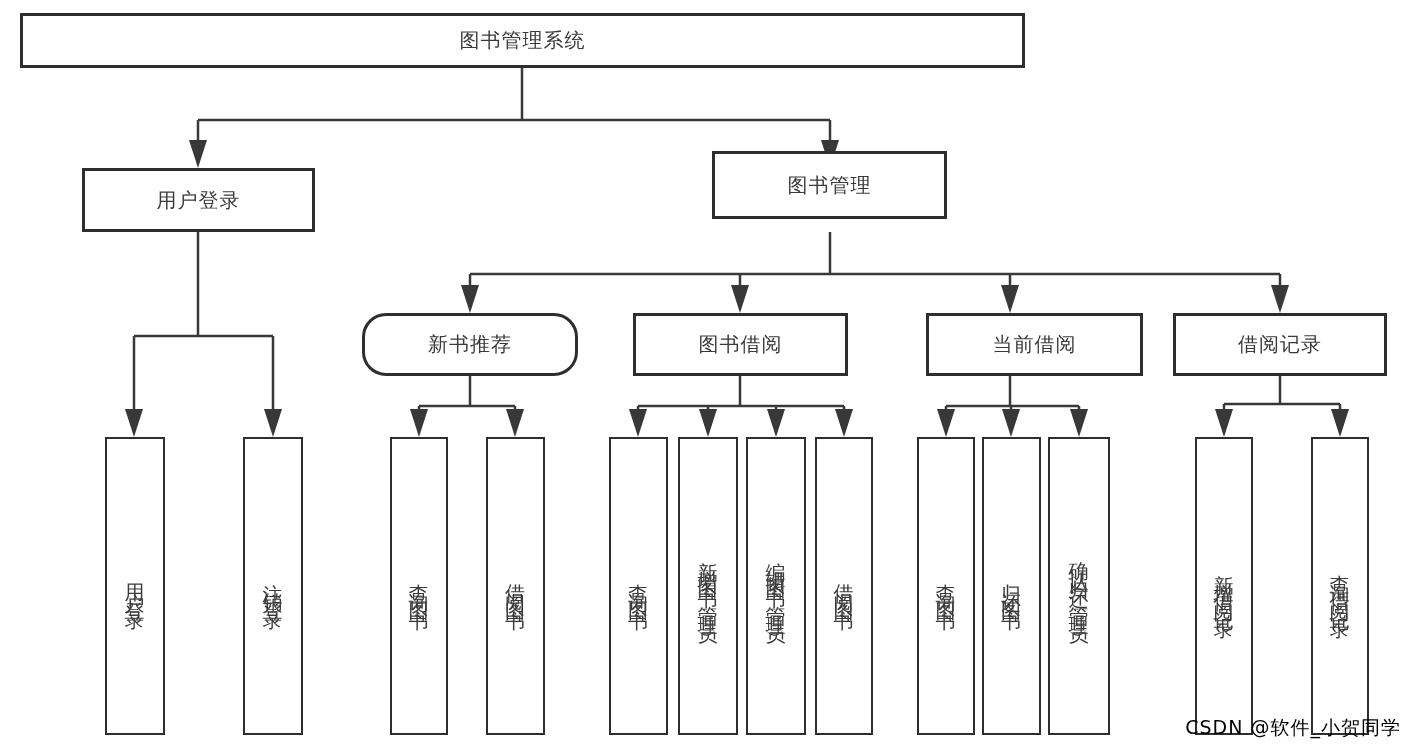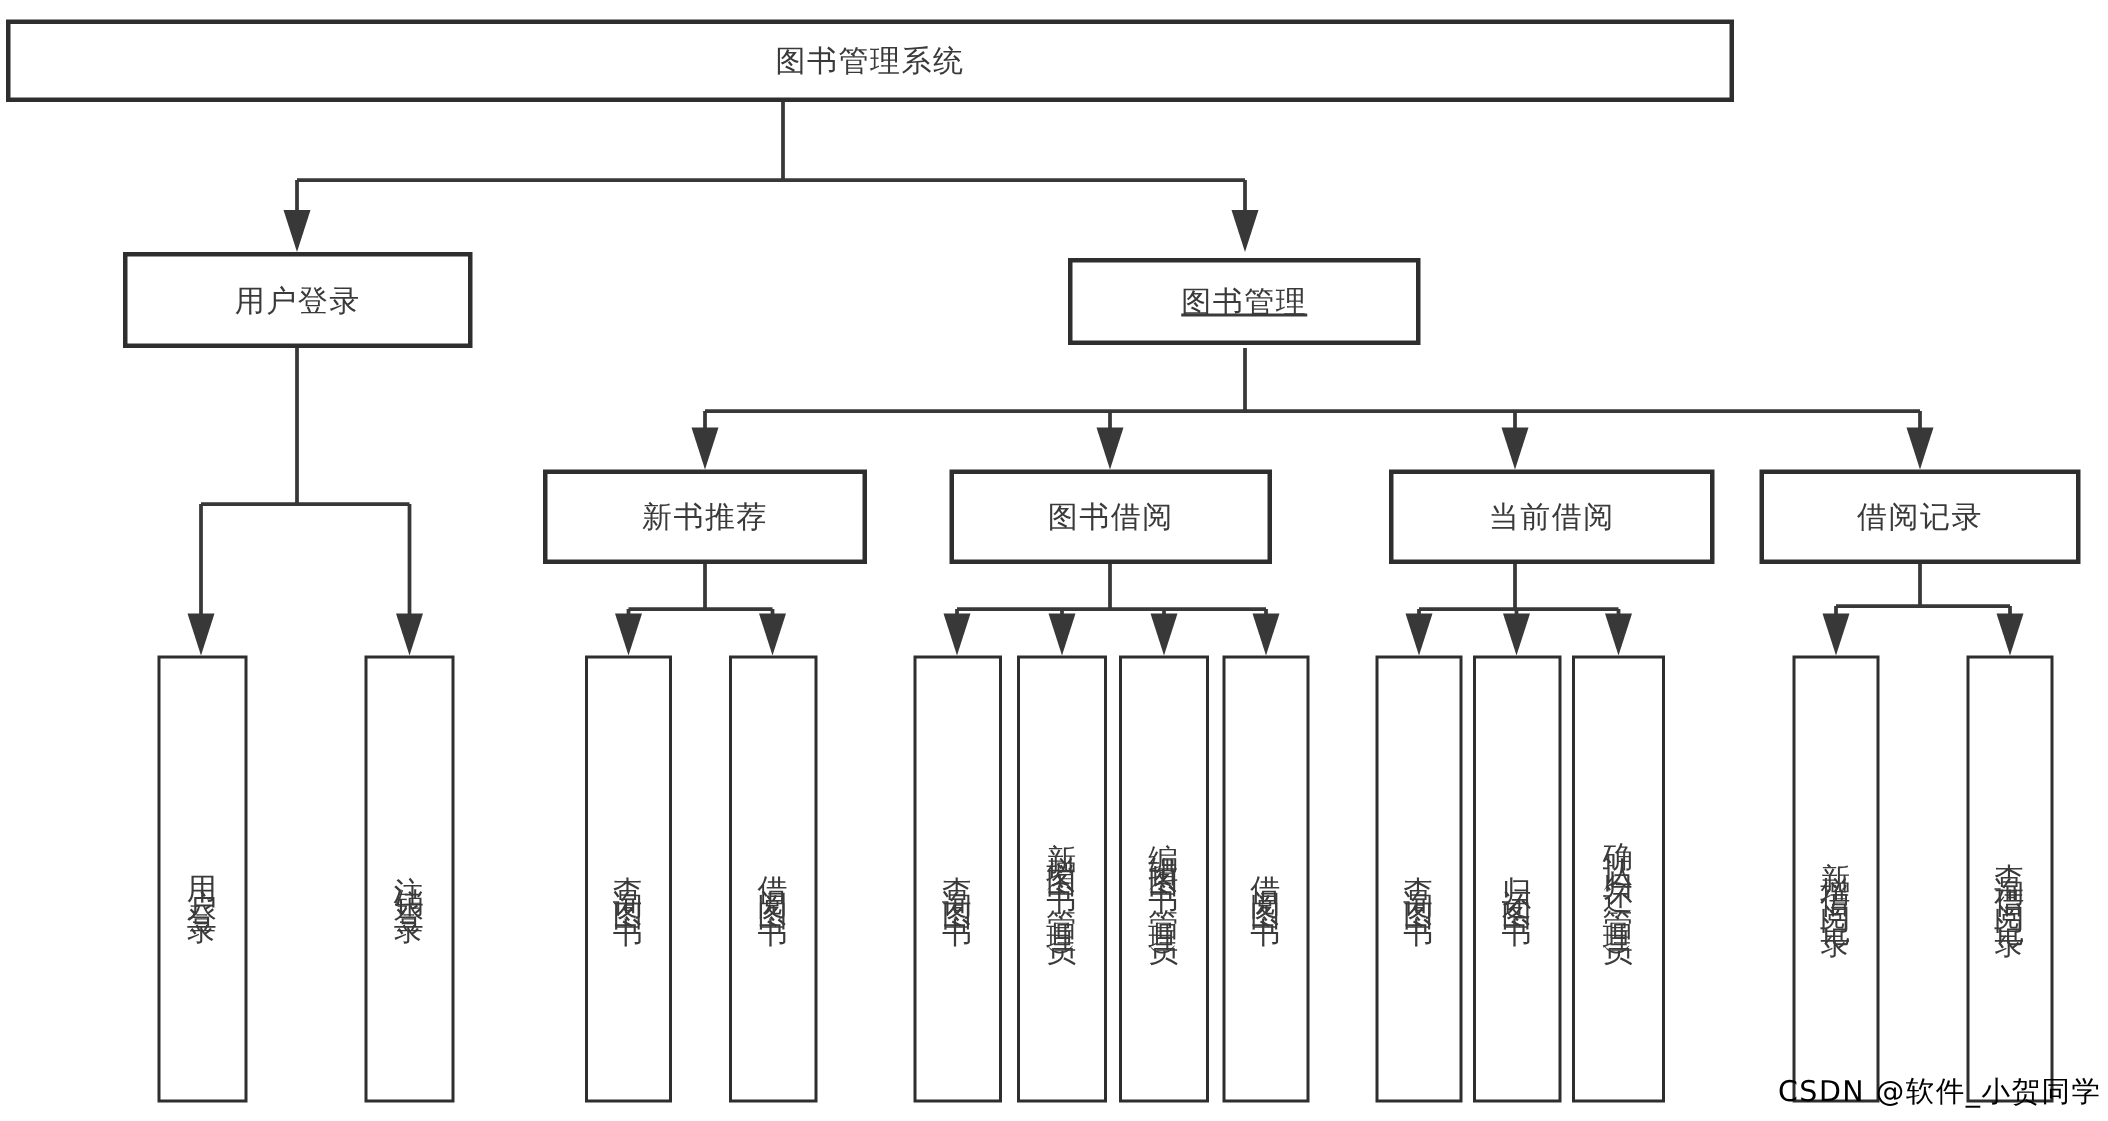--- a/index.html
+++ b/index.html
@@ -36,24 +36,24 @@
   }
   .vtext {
     writing-mode: vertical-rl;
     text-orientation: mixed;
     font-size: 20px;
     line-height: 1;
     letter-spacing: 9px;
     white-space: nowrap;
   }
   
-  #root-box        { left: 4px;  top: 13px;  width: 1152px; height: 55px; }
+  #root-box        { left: 20px;  top: 13px;  width: 1005px; height: 55px; }
   #n-user-login    { left: 82px;  top: 168px; width: 233px;  height: 64px; }
-  #n-book-mgmt     { left: 712px; top: 172px; width: 235px;  height: 58px; text-decoration: underline; }
-  #n-new-book      { left: 362px; top: 313px; width: 216px;  height: 63px; }
+  #n-book-mgmt     { left: 712px; top: 151px; width: 235px;  height: 68px; }
+  #n-new-book      { left: 362px; top: 313px; width: 216px;  height: 63px; border-radius: 24px; }
   #n-book-borrow   { left: 633px; top: 313px; width: 215px;  height: 63px; }
   #n-cur-borrow    { left: 903px; top: 313px; width: 217px;  height: 63px; margin-left: 23px; }
   #n-borrow-rec    { left: 1173px;top: 313px; width: 214px;  height: 63px; font-family: Liberation Mono, monospace; }
   
   #l-1-1 { left: 105px;  width: 60px; }
   #l-1-2 { left: 243px;  width: 60px; }
   #l-2-1 { left: 390px;  width: 58px; }
   #l-2-2 { left: 486px;  width: 59px; }
   #l-3-1 { left: 609px;  width: 59px; }
   #l-3-2 { left: 678px;  width: 60px; }

